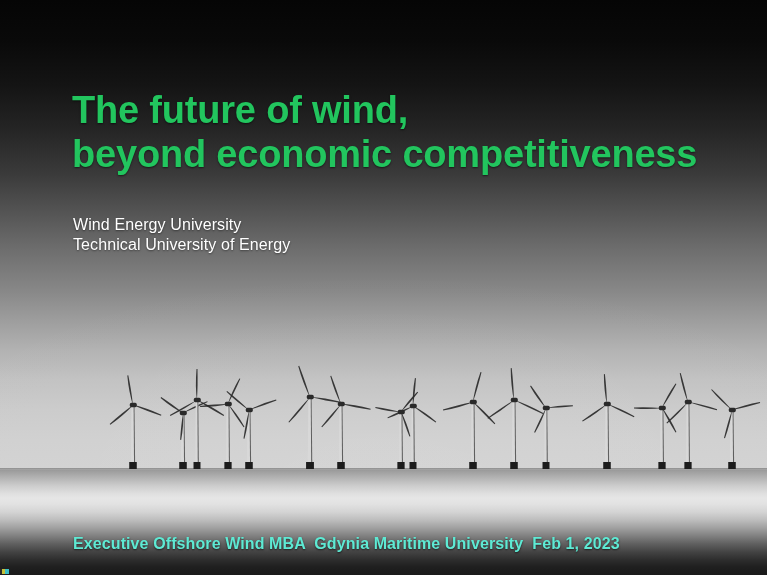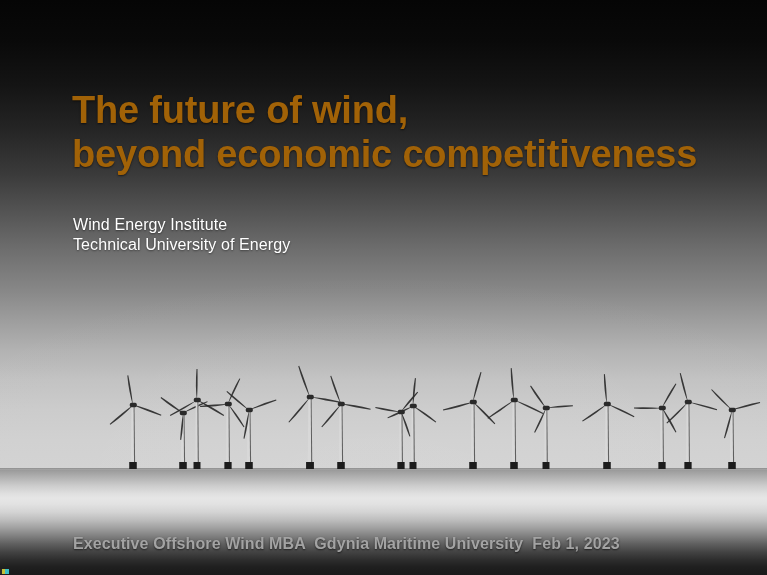--- a/index.html
+++ b/index.html
@@ -91,21 +91,21 @@
     width: 767px; height: 575px;
     pointer-events: none;
   }
 
   
   .title {
     position: absolute;
     left: 72px;
     top: 88px;
     width: 640px;
-    color: #a16207;
+    color: #22c55e;
     font-size: 38px;
     font-weight: bold;
     line-height: 44px;
     letter-spacing: -0.2px;
     text-shadow: 0 1px 2px rgba(0,0,0,0.55);
     white-space: pre-line;
   }
 
   .author-block {
     position: absolute;
@@ -124,21 +124,21 @@
     font-size: 16px;
     font-weight: normal;
     line-height: 20px;
     letter-spacing: 0.1px;
   }
 
   .footer {
     position: absolute;
     left: 73px;
     top: 535px;
-    color: #a3a3a3;
+    color: #5eead4;
     font-size: 16px;
     font-weight: bold;
     letter-spacing: 0.1px;
     text-shadow: 0 1px 2px rgba(0,0,0,0.6);
     white-space: pre;
   }
 
   
   .artifact {
     position: absolute;
@@ -335,21 +335,21 @@
           <path d="M-1.3,0 Q13.05,-1.9500000000000002 29,-0.5 L29,0.5 Q13.05,0.9099999999999999 1.3,0 Z" transform="rotate(240)" fill="#2a2a2a" opacity="0.92"></path>
         </g>
         <rect x="728.8" y="407.8" width="7" height="4.4" rx="1.6" fill="#2a2a2a"></rect>
       </g>
     </svg>
 
   <div class="title">The future of wind,
 beyond economic competitiveness</div>
 
   <div class="author-block">
-    <div class="author-line">Wind Energy Institute</div>
+    <div class="author-line">Wind Energy University</div>
     <div class="author-line">Technical University of Energy</div>
   </div>
 
   <div class="footer">Executive Offshore Wind MBA  Gdynia Maritime University  Feb 1, 2023</div>
 
   <div class="artifact"></div>
 
 </div>
 
 </body></html>

